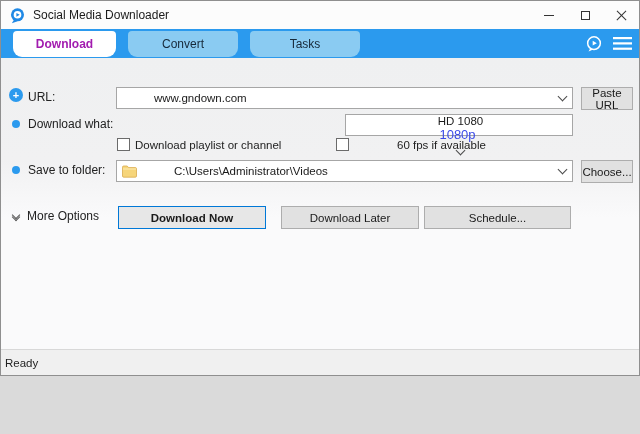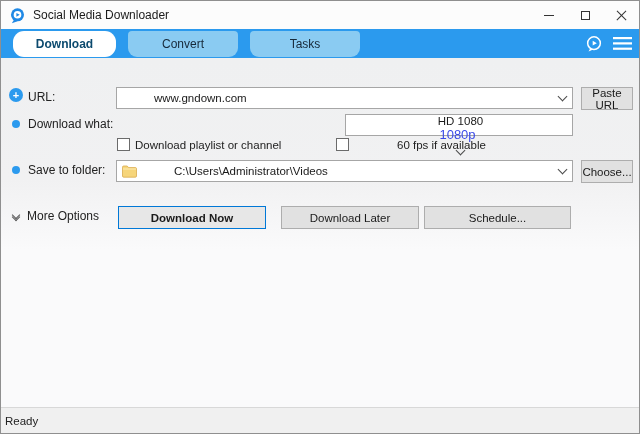--- a/index.html
+++ b/index.html
@@ -1,20 +1,20 @@
 <!DOCTYPE html>
 <html><head>
 <meta charset="utf-8">
 <style>
   * { margin:0; padding:0; box-sizing:border-box; }
   html,body { background:#DADADA; }
   body { font-family:"Liberation Sans", sans-serif; }
 
   .window {
-    position:relative; width:640px; height:434px;
+    position:relative; width:640px; height:376px;
     background:#F5F5F6; border:1px solid #8F8F8F; overflow:hidden;
   }
 
   
   .titlebar {
     position:absolute; top:0; left:0; right:0; height:28px;
     background:#FCFCFC; display:flex; align-items:center; padding-left:8px;
   }
   .app-icon { width:17px; height:17px; display:block; }
   .title-text { margin-left:7px; font-size:12px; color:#1A1A1A; }
@@ -29,21 +29,21 @@
   .glyph-close::before { transform:rotate(45deg); }
   .glyph-close::after  { transform:rotate(-45deg); }
 
   
   .tabbar { position:absolute; top:28px; left:0; right:0; height:29px; background:#2B9AEE; }
   .tab {
     position:absolute; top:2px; height:26px;
     display:flex; align-items:center; justify-content:center;
     font-size:12px; color:#17293A; border-radius:4px 4px 9px 9px; cursor:default;
   }
-  .tab-download { left:12px; width:103px; background:#FFFFFF; font-weight:bold; color:#0c4a6e;border-radius:11px; }
+  .tab-download { left:12px; width:103px; background:#FFFFFF; font-weight:bold; color:#a21caf; }
   .tab-convert  { left:127px; width:110px; background:#8ACBF2; }
   .tab-tasks    { left:249px; width:110px; background:#8ACBF2; }
   .bar-icons { position:absolute; right:7px; top:0; height:100%; display:flex; align-items:center; gap:9px; }
 
   
   .content {
     position:absolute; top:57px; left:0; right:0; bottom:26px;
     background:linear-gradient(180deg,#EFF0F1 0%,#F1F1F2 35%,#FAFAFB 55%,#FAFAFB 100%);
   }
   .flabel { position:absolute; font-size:12px; color:#222; white-space:nowrap; }

